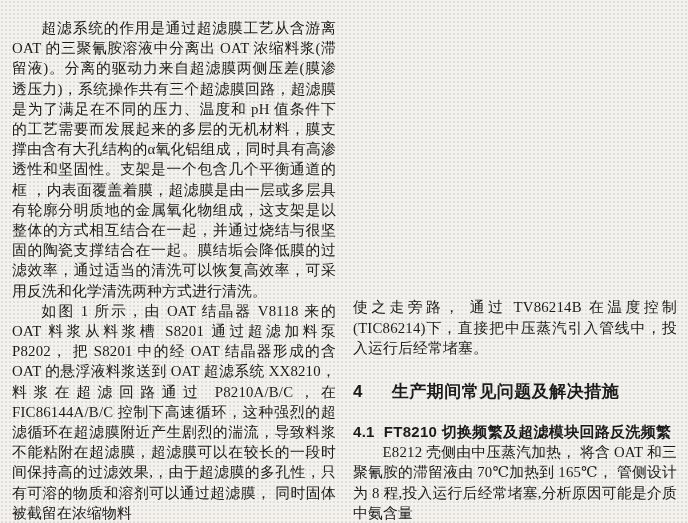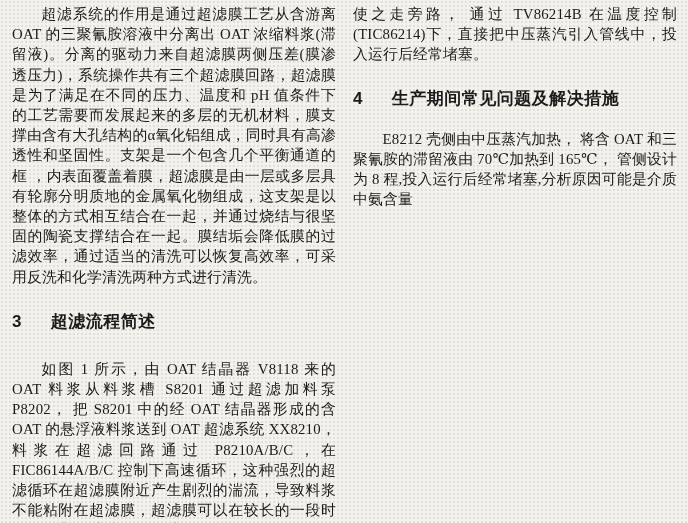--- a/index.html
+++ b/index.html
@@ -15,20 +15,21 @@
     background-size: 4px 4px;
     color: #1b1b1b;
   }
   .page {
     display: flex;
     gap: 17px;
     padding: 4px 10px 0 12px;
     box-sizing: border-box;
     width: 688px;
     height: 523px;
+    align-items: flex-end;
   }
   .col {
     width: 324px;
     flex: 0 0 324px;
     font-family: "Liberation Serif", "DejaVu Serif", serif;
     font-size: 14.8px;
     line-height: 20.2px;
     text-align: justify;
     letter-spacing: 0.2px;
   }
@@ -70,34 +71,34 @@
   }
 </style>
 </head>
 <body>
 
 <div class="page">
 
   <div class="col left-col">
     <p>超滤系统的作用是通过超滤膜工艺从含游离 OAT 的三聚氰胺溶液中分离出 OAT 浓缩料浆(滞留液)。分离的驱动力来自超滤膜两侧压差(膜渗透压力)，系统操作共有三个超滤膜回路，超滤膜是为了满足在不同的压力、温度和 pH 值条件下的工艺需要而发展起来的多层的无机材料，膜支撑由含有大孔结构的α氧化铝组成，同时具有高渗透性和坚固性。支架是一个包含几个平衡通道的框 ，内表面覆盖着膜，超滤膜是由一层或多层具有轮廓分明质地的金属氧化物组成，这支架是以整体的方式相互结合在一起，并通过烧结与很坚固的陶瓷支撑结合在一起。膜结垢会降低膜的过滤效率，通过适当的清洗可以恢复高效率，可采用反洗和化学清洗两种方式进行清洗。</p>
 
-    <h2 class="section-heading">
-      <span class="sec-num">3</span><span>超滤流程简述</span>
-    </h2>
 
     <p>如图 1 所示，由 OAT 结晶器 V8118 来的 OAT 料浆从料浆槽 S8201 通过超滤加料泵 P8202， 把 S8201 中的经 OAT 结晶器形成的含 OAT 的悬浮液料浆送到 OAT 超滤系统 XX8210，料浆在超滤回路通过 P8210A/B/C，在 FIC86144A/B/C 控制下高速循环，这种强烈的超滤循环在超滤膜附近产生剧烈的湍流，导致料浆不能粘附在超滤膜，超滤膜可以在较长的一段时间保持高的过滤效果,，由于超滤膜的多孔性，只有可溶的物质和溶剂可以通过超滤膜， 同时固体被截留在浓缩物料</p>
   </div>
 
   <div class="col right-col">
     <p class="continuation">使之走旁路， 通过 TV86214B 在温度控制(TIC86214)下，直接把中压蒸汽引入管线中，投入运行后经常堵塞。</p>
 
     <h2 class="section-heading">
       <span class="sec-num">4</span><span>生产期间常见问题及解决措施</span>
     </h2>
 
+    <h3 class="sub-heading">
+      <span class="sec-num">4.1</span><span>FT8210 切换频繁及超滤模块回路反洗频繁</span>
+    </h3>
 
 
 
 
     <p>E8212 壳侧由中压蒸汽加热， 将含 OAT 和三聚氰胺的滞留液由 70℃加热到 165℃， 管侧设计为 8 程,投入运行后经常堵塞,分析原因可能是介质中氨含量</p>
   </div>
 
 </div>
 
 </body></html>

